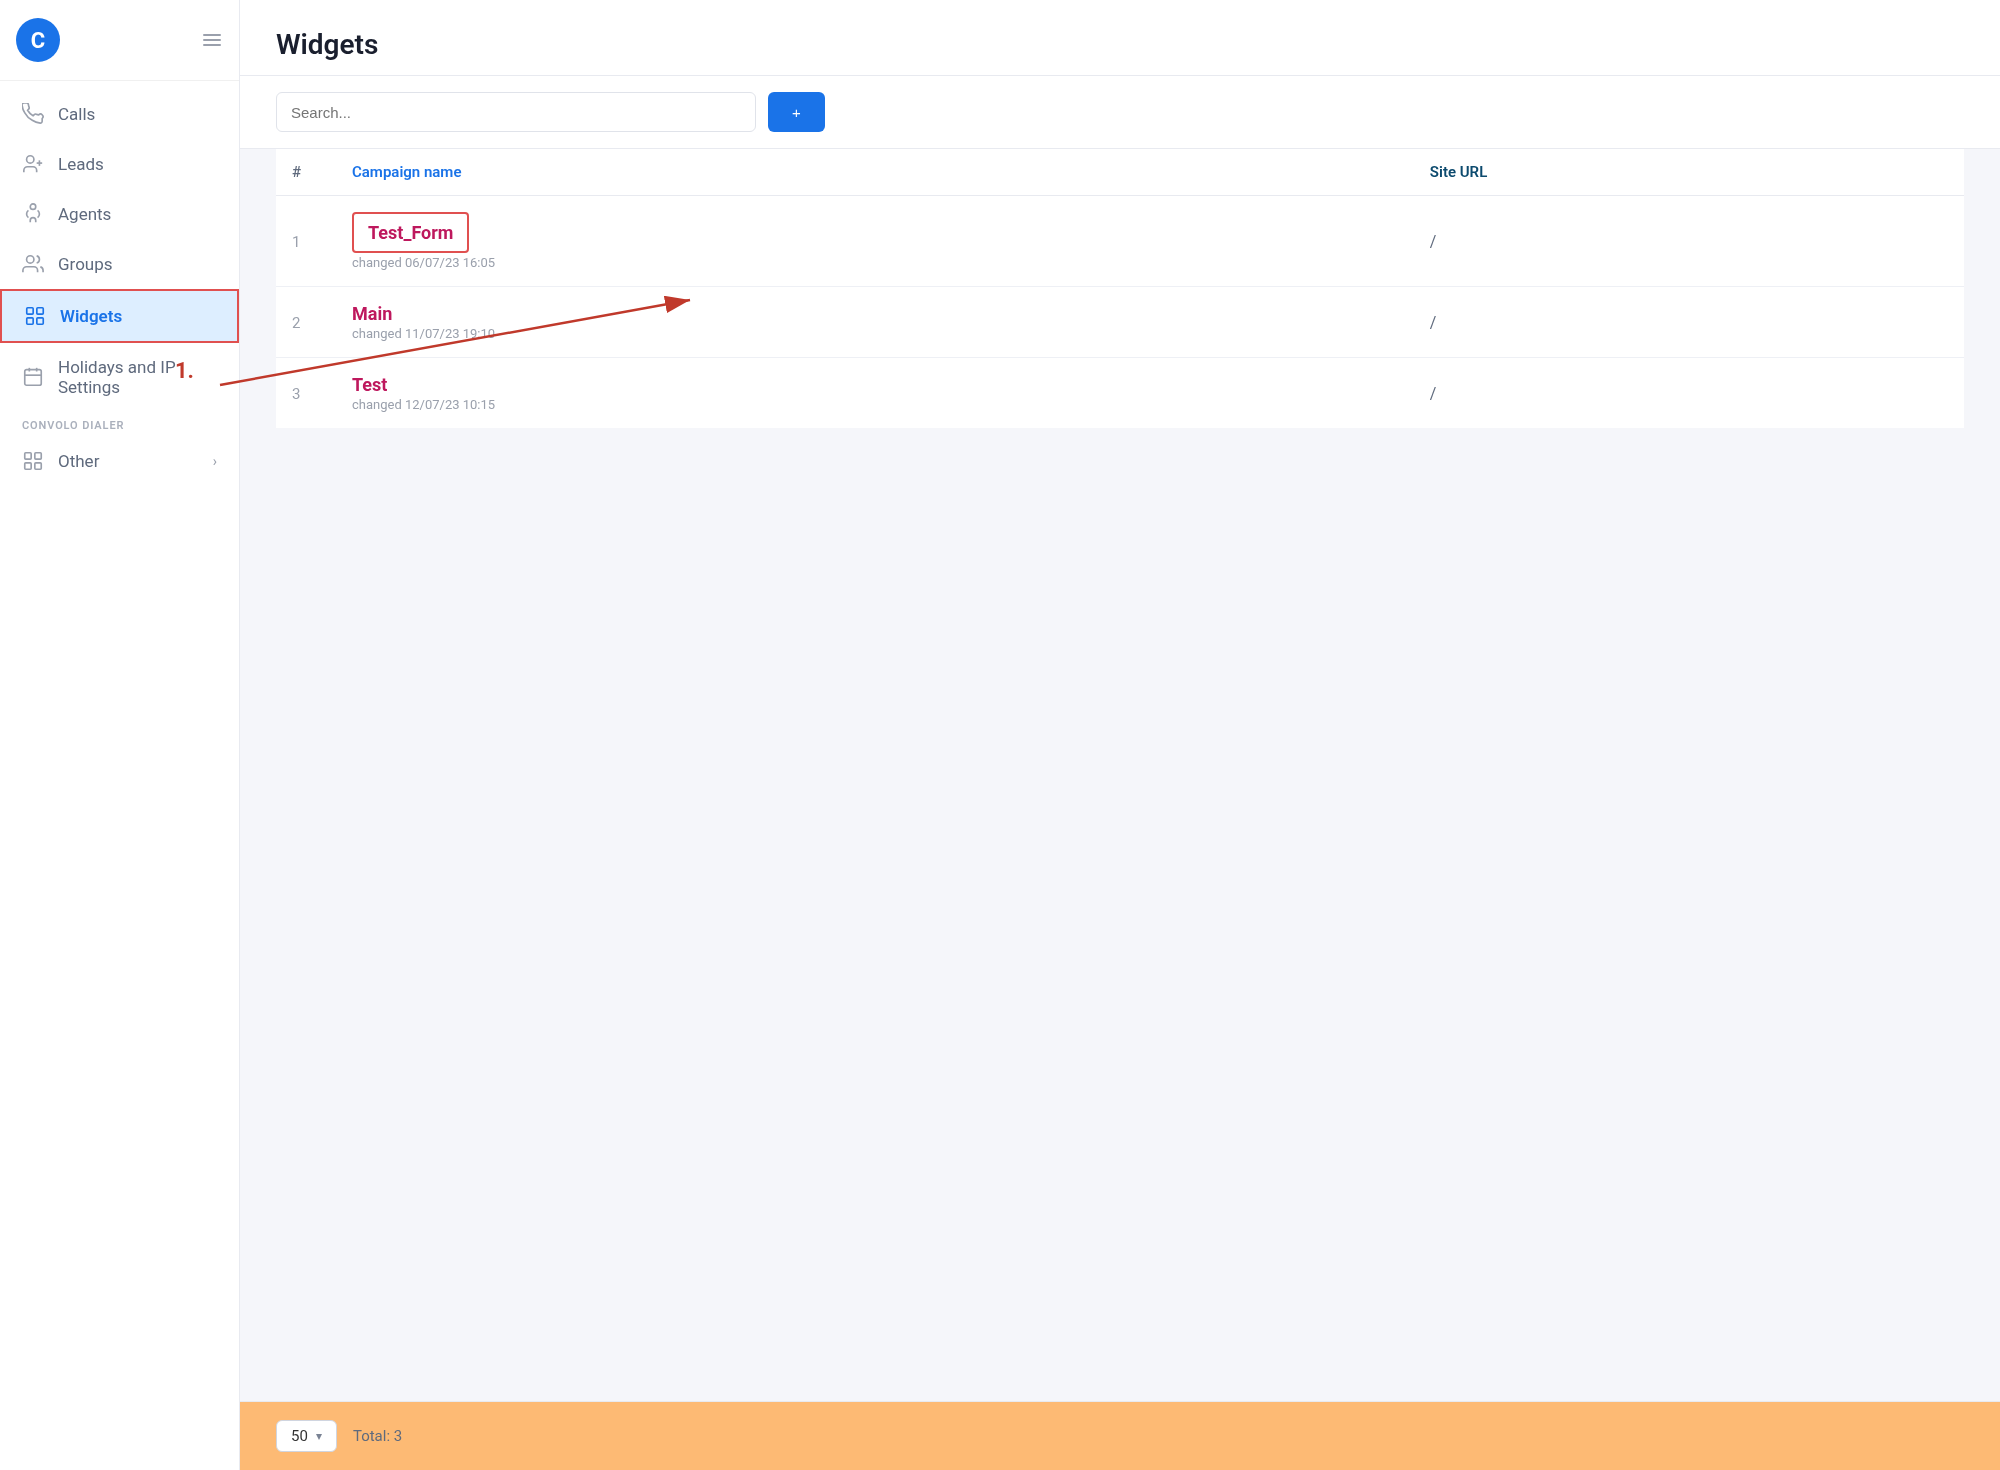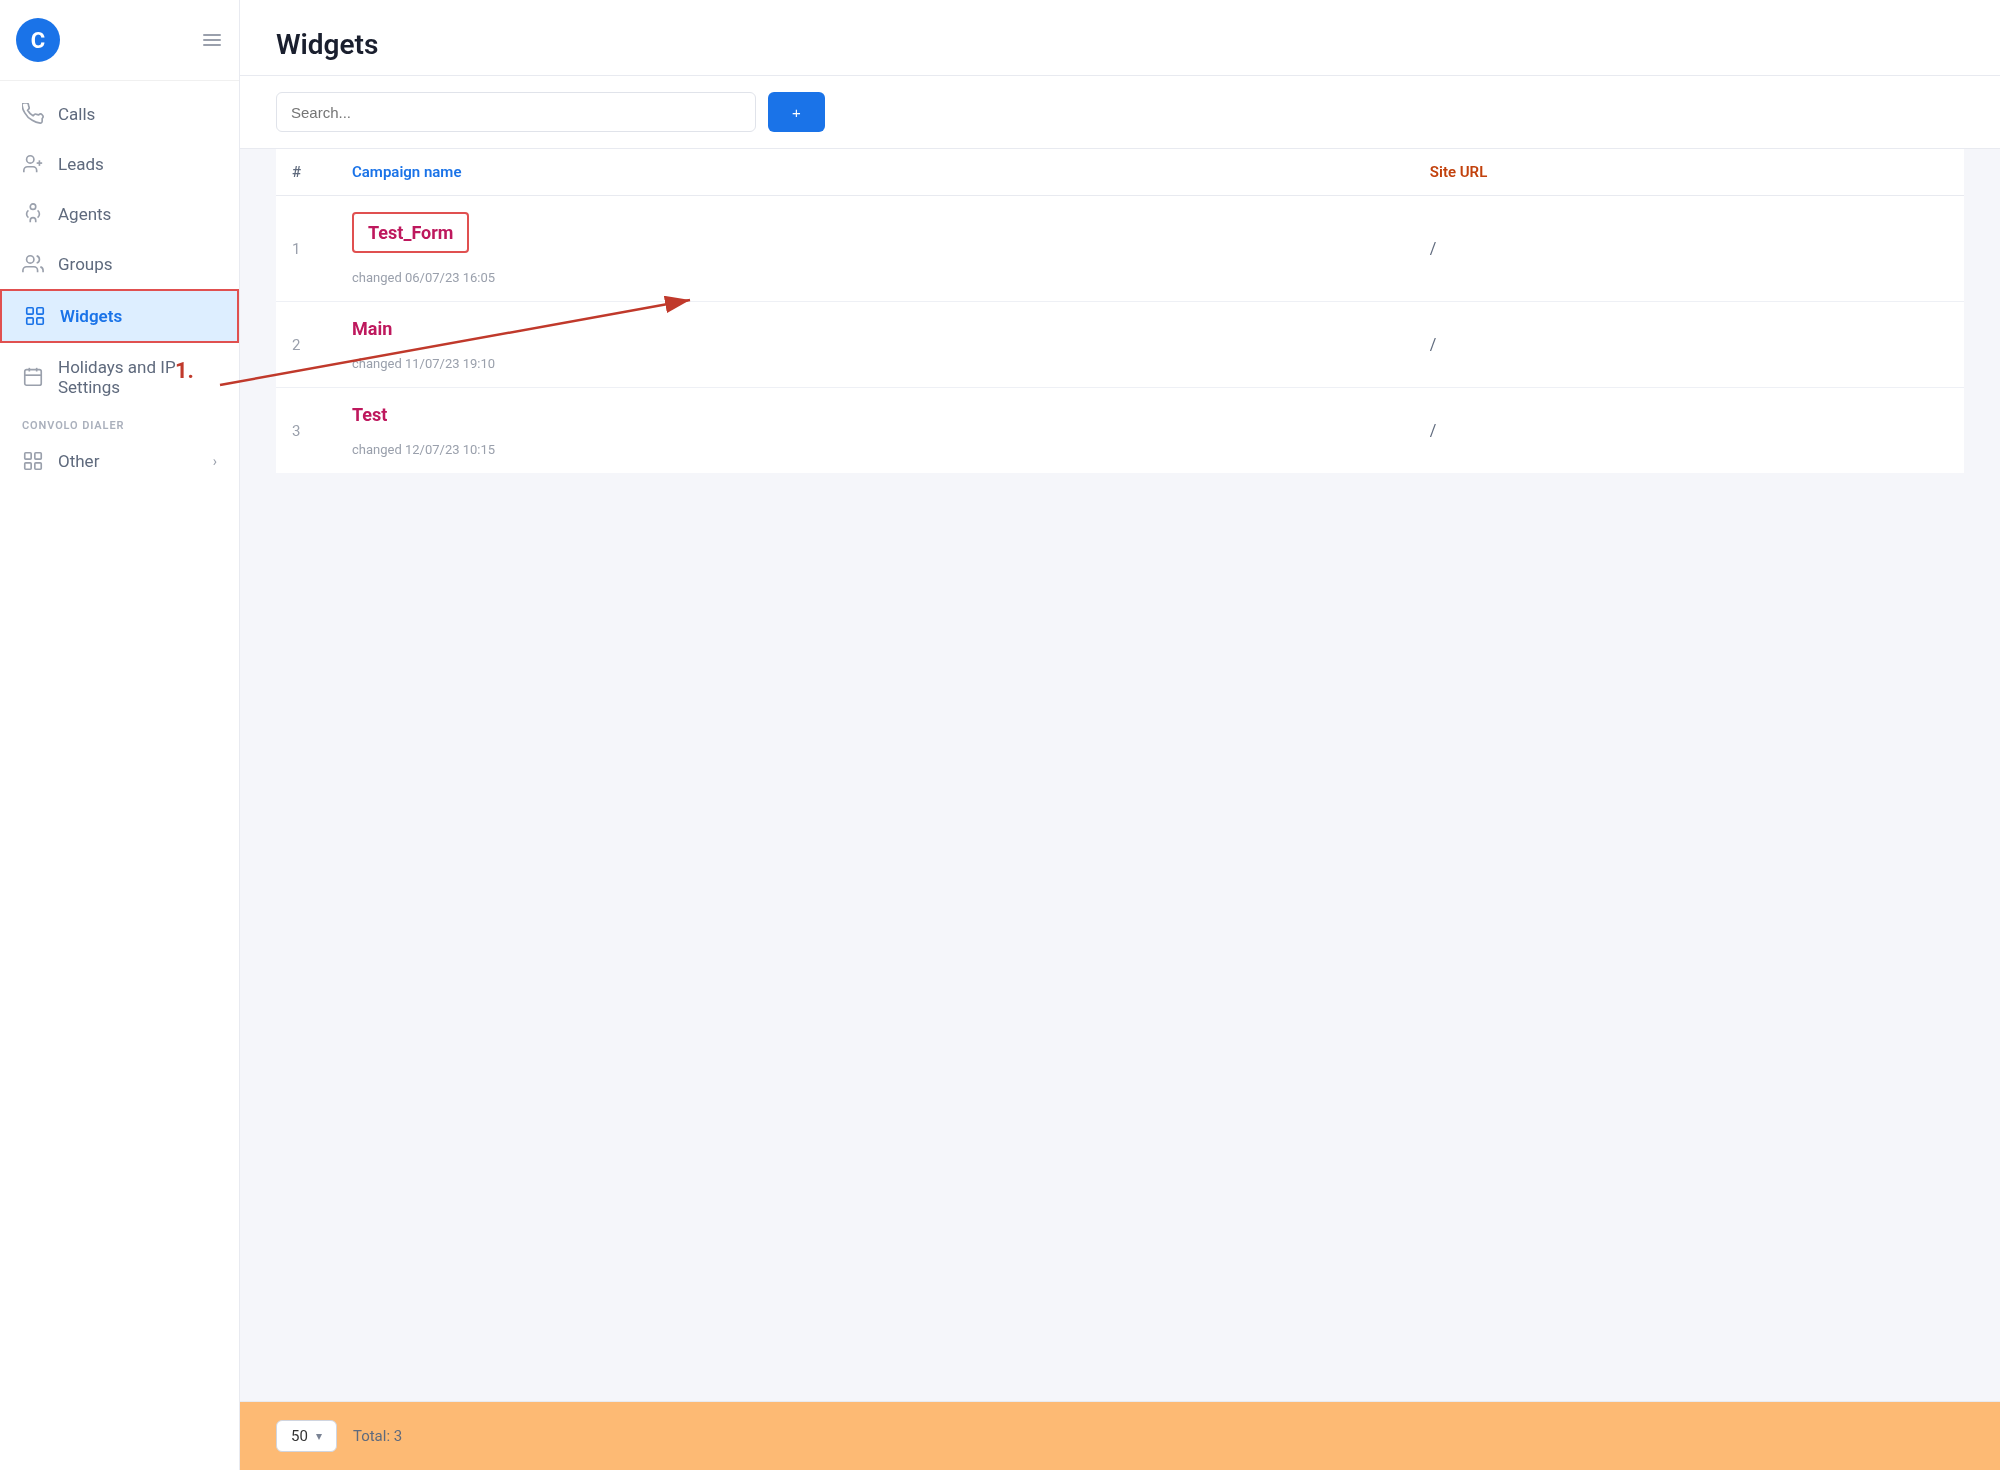--- a/index.html
+++ b/index.html
@@ -215,21 +215,21 @@
 
     .campaign-name {
       font-size: 18px;
       font-weight: 700;
       color: #be185d;
     }
 
     .campaign-changed {
       font-size: 13px;
       color: #9aa0ac;
-      margin-top: 17px;
+      margin-top: 2px;
     }
 
     .site-url {
       font-size: 16px;
       color: #5f6a7d;
     }
 
     
     .pagination-bar {
       display: flex;
@@ -394,21 +394,21 @@
       <input class="search-box" type="text" placeholder="Search..." style="">
       <button class="btn-primary">+</button>
     </div>
 
     <div class="table-container">
       <table class="data-table">
         <thead>
           <tr>
             <th class="col-num">#</th>
             <th style="color:#1a73e8;">Campaign name</th>
-            <th style="color:#c2410c;">Site URL</th>
+            <th style="color:#0c4a6e;">Site URL</th>
           </tr>
         </thead>
         <tbody>
 
           <tr>
             <td><span class="row-num">1</span></td>
             <td>
               <div style="display:inline-block; border:2px solid #e05050; padding:8px 14px; border-radius:4px; background:#fff;">
                 <div class="campaign-name">Test_Form</div>
               </div>

